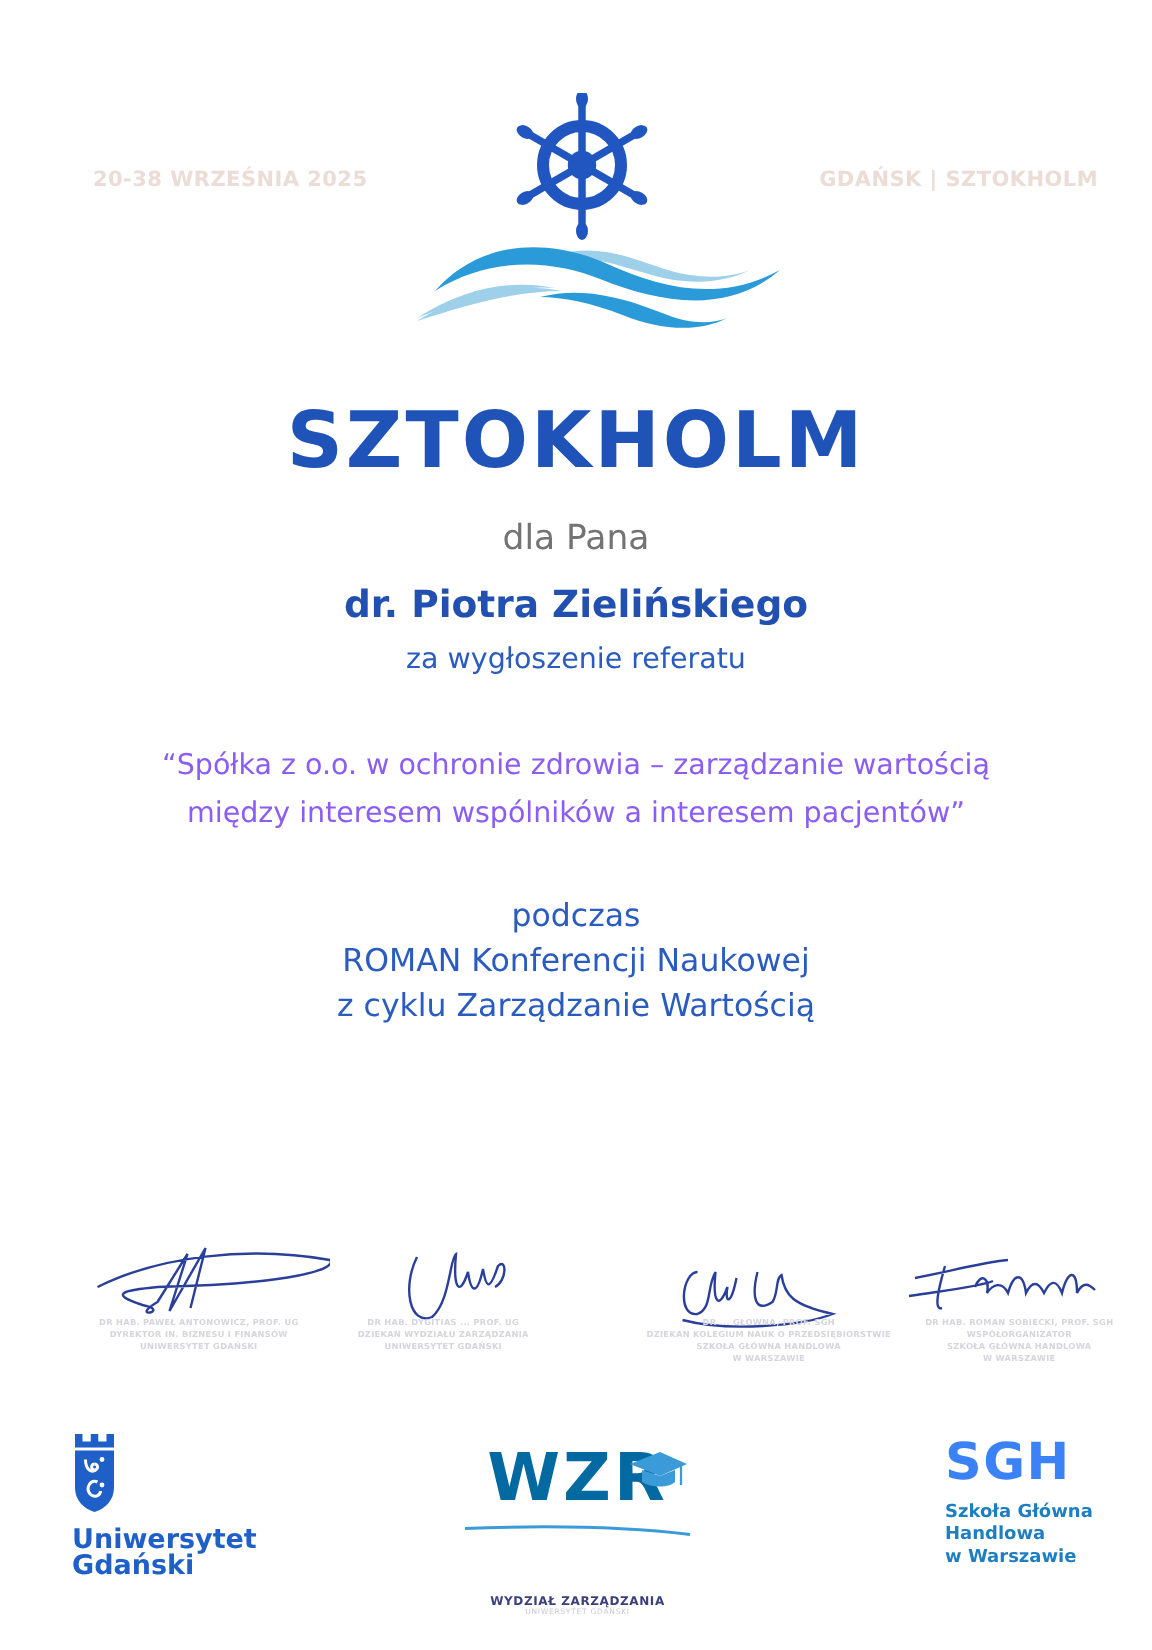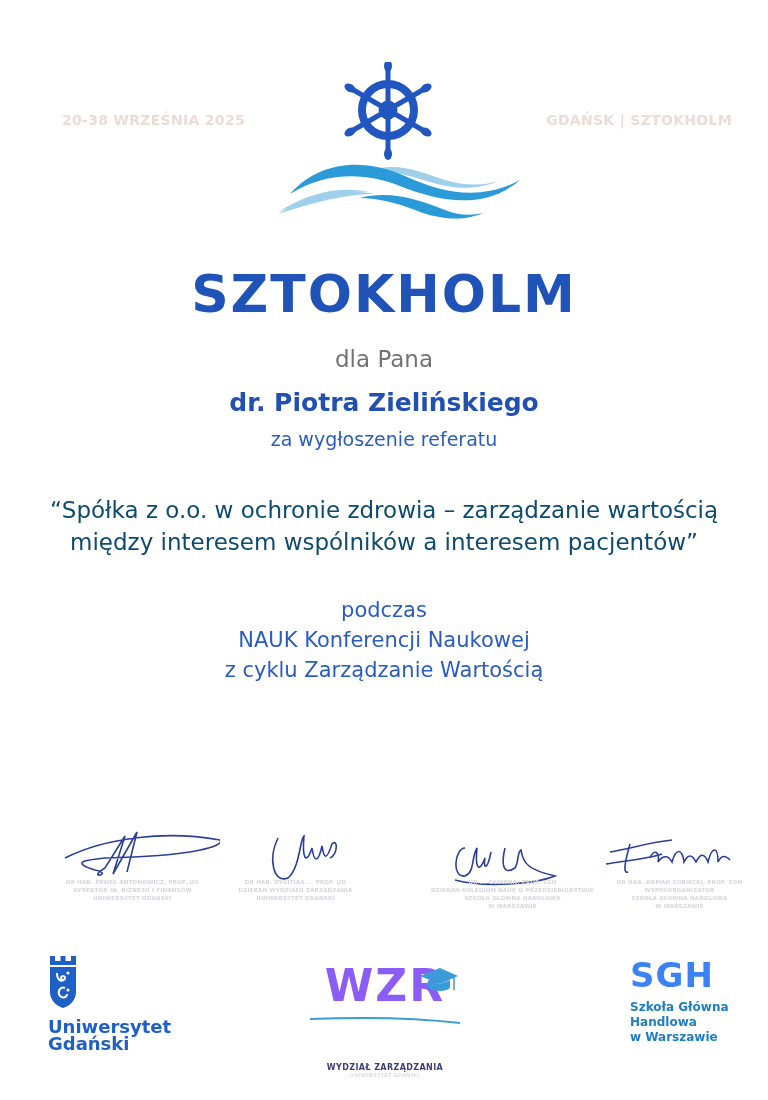--- a/index.html
+++ b/index.html
@@ -8,29 +8,29 @@
     .header-meta { top: 112px; font-size: 14px; font-weight: bold; letter-spacing: 0.3px; color: #ecdcd6; }
     .date { left: 62px; }
     .place { right: 36px; }
     .logo-wrap { left: 270px; top: 62px; width: 250px; height: 160px; }
     .center { left: 0; width: 768px; text-align: center; }
     .title { top: 264px; font-size: 52px; font-weight: bold; color: #1f53b8; letter-spacing: 2px; }
     .line-md { font-size: 23px; color: #737373; }
     .dla { top: 346px; }
     .name { top: 388px; font-size: 25px; font-weight: bold; color: #2250b0; }
     .za { top: 428px; font-size: 19px; }
-    .topic { top: 494px; font-size: 23px; line-height: 32px; color: #0c4a6e; }
+    .topic { top: 494px; font-size: 19px; line-height: 32px; color: #8b5cf6; }
     .podczas { top: 595px; font-size: 21px; line-height: 30px; }
     .sig { width: 175px; height: 90px; }
     .sig svg { position: absolute; left: 0; top: 0; }
     .sig-caption { position: absolute; left: 0; top: 60px; width: 175px; text-align: center; font-size: 5.5px; line-height: 8px; color: #d5d5dd; font-weight: bold; letter-spacing: 0.2px; }
     .ug { left: 48px; top: 956px; width: 110px; }
     .ug-text { font-size: 18px; font-weight: bold; color: #1f5fc8; line-height: 17px; margin-top: 6px; }
     .wzr { left: 300px; top: 962px; width: 170px; text-align: center; }
-    .wzr-letters { font-size: 44px; font-weight: bold; color: #8b5cf6; letter-spacing: 2px; line-height: 48px; }
+    .wzr-letters { font-size: 44px; font-weight: bold; color: #0369a1; letter-spacing: 2px; line-height: 48px; }
     .wzr-sub { font-size: 8px; color: #3b3f7a; letter-spacing: 0.4px; font-weight: bold; margin-top: 34px; }
     .wzr-sub2 { font-size: 5px; color: #c8c8d8; letter-spacing: 0.5px; }
     .sgh { left: 630px; top: 956px; width: 130px; }
     .sgh-big { font-size: 34px; font-weight: bold; color: #3b82f6; letter-spacing: 1px; line-height: 38px; }
     .sgh-small { font-size: 12px; font-weight: bold; color: #1e7ec2; line-height: 15px; margin-top: 6px; }
   </style>
 </head>
 <body>
 
 <div class="abs header-meta date">20-38 WRZEŚNIA 2025</div>
@@ -70,21 +70,21 @@
 <div class="abs center name">dr. Piotra Zielińskiego</div>
 <div class="abs center za">za wygłoszenie referatu</div>
 
 <div class="abs center topic">
   <div>“Spółka z o.o. w ochronie zdrowia – zarządzanie wartością</div>
   <div>między interesem wspólników a interesem pacjentów”</div>
 </div>
 
 <div class="abs center podczas">
   <div>podczas</div>
-  <div>NAUK Konferencji Naukowej</div>
+  <div>ROMAN Konferencji Naukowej</div>
   <div>z cyklu Zarządzanie Wartością</div>
 </div>
 
 <div class="abs sig" style="left:45px; top:818px;">
   <svg width="175" height="70" viewBox="0 0 175 70">
     <path d="M20,40 C60,20 120,12 175,22 C180,28 150,38 60,40 C40,42 25,44 50,52 C70,56 40,62 60,50 L80,18 L68,56 L92,14 L82,54" fill="none" stroke="#2a3f9a" stroke-width="1.6"></path>
   </svg>
   <div class="sig-caption">
     <div>DR HAB. PAWEŁ ANTONOWICZ, PROF. UG</div>
     <div>DYREKTOR IN. BIZNESU I FINANSÓW</div>

